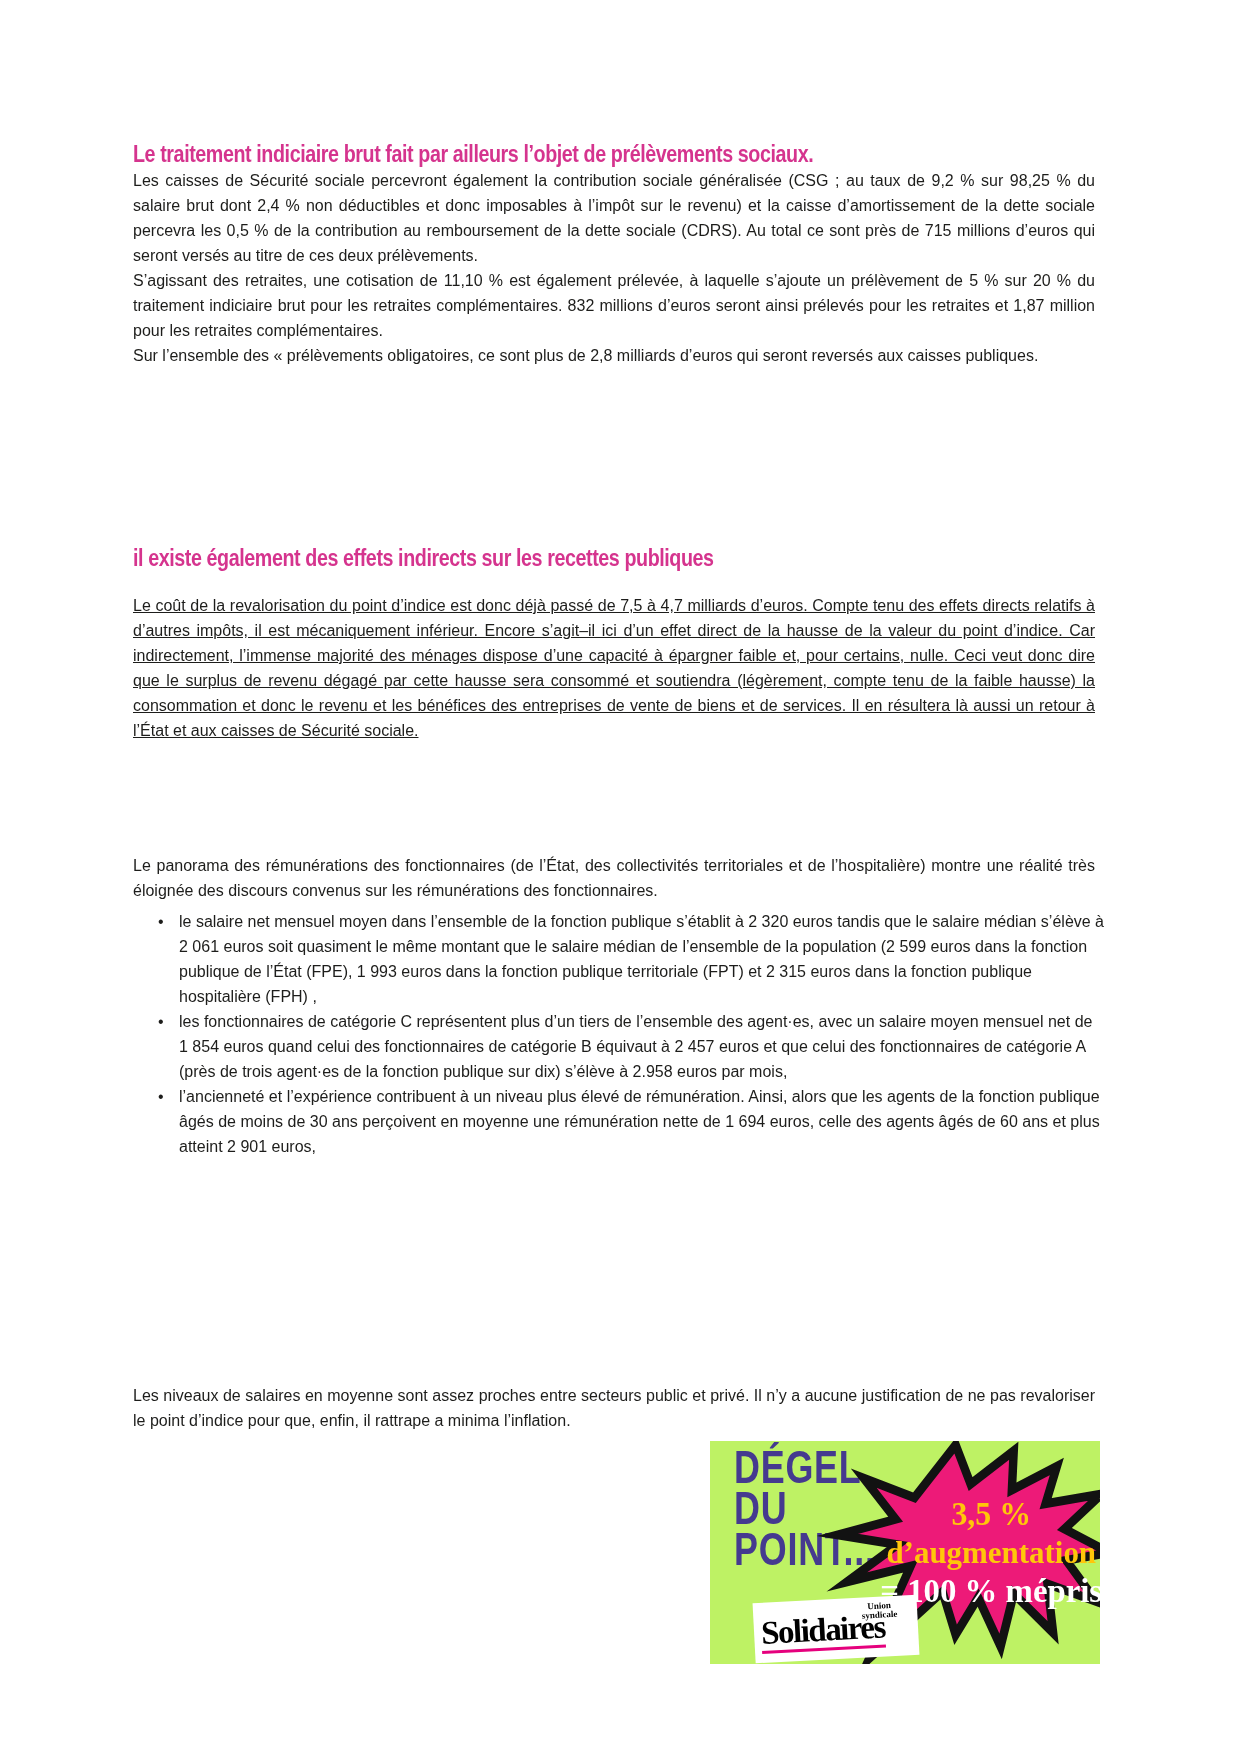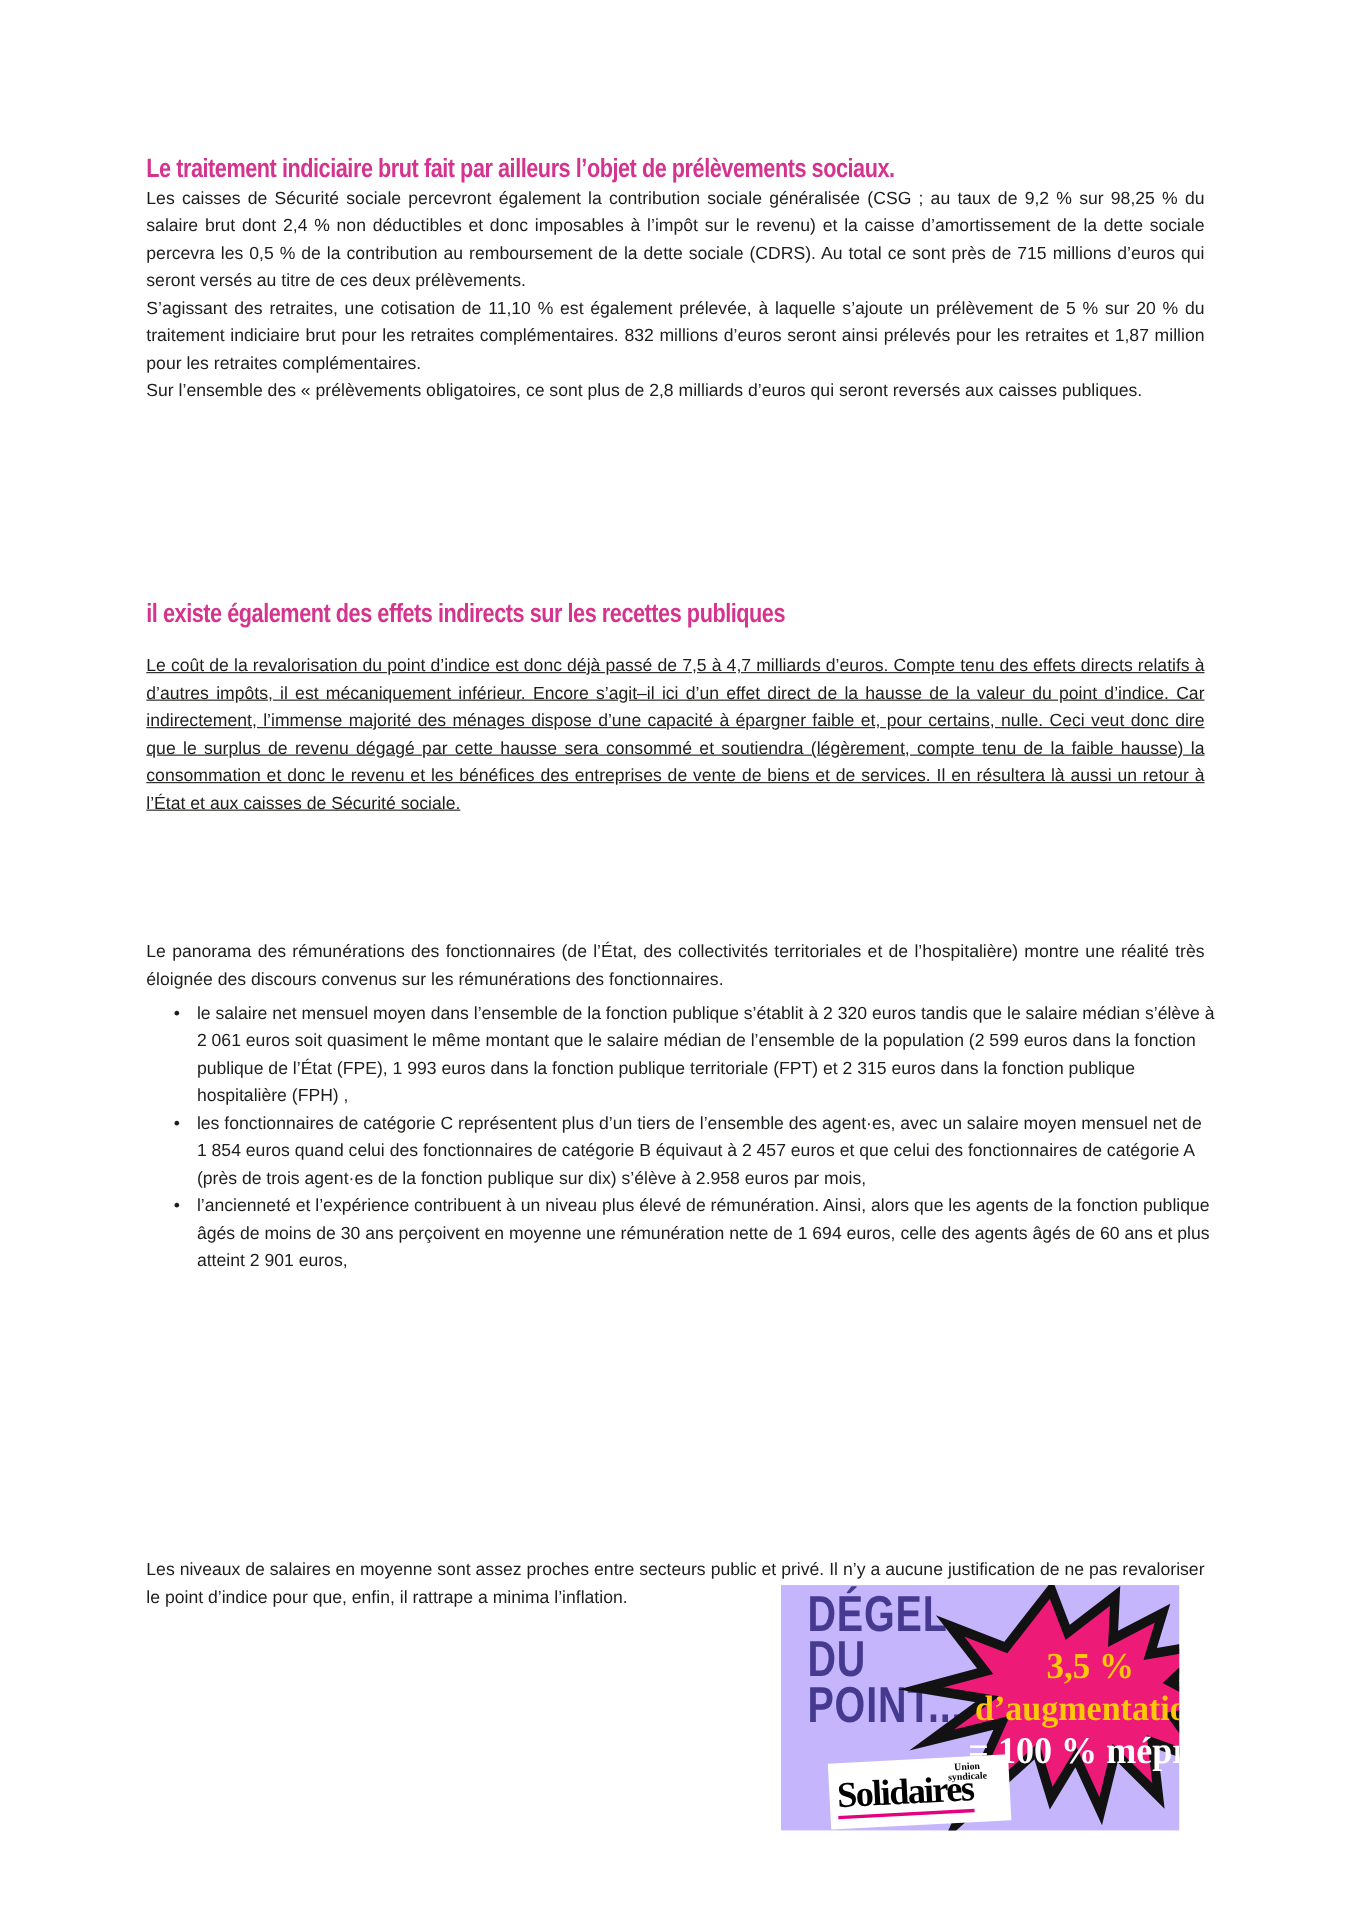--- a/index.html
+++ b/index.html
@@ -42,21 +42,21 @@
     line-height: 25px;
   }
   .textblock p {
     margin: 0;
     text-align: justify;
     hyphens: none;
   }
   #sec1 { top: 168px; }
   #sec2 { top: 593px; text-decoration: underline; }
   #sec3 { top: 853px; }
-  #sec4 { top: 1383px; margin-top: 32px; }
+  #sec4 { top: 1383px; }
 
   ul.bullets {
     top: 893px;
     list-style: none;
     margin: 16px;
     padding: 0;
   }
   ul.bullets li {
     position: relative;
     padding-left: 30px;
@@ -68,23 +68,23 @@
     position: absolute;
     left: 9px;
     top: 0;
   }
 
   
   #poster {
     position: absolute;
     left: 710px;
     top: 1441px;
-    width: 362px;
+    width: 390px;
     height: 223px;
-    background: #c4b5fd;
+    background: #bef264;
     overflow: hidden;
   }
   .slogan {
     position: absolute;
     left: 24px;
     top: 6px;
     color: #453a8f;
     font-weight: bold;
     font-size: 46px;
     line-height: 41px;

